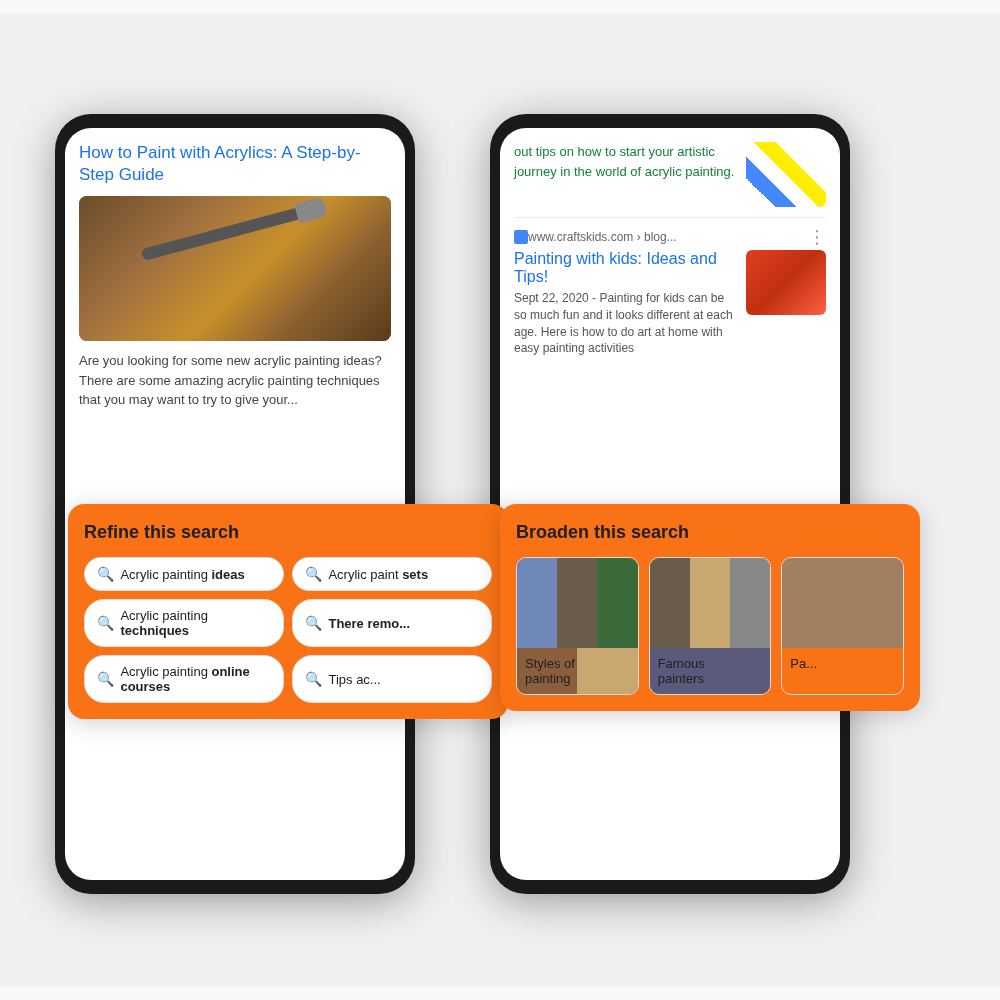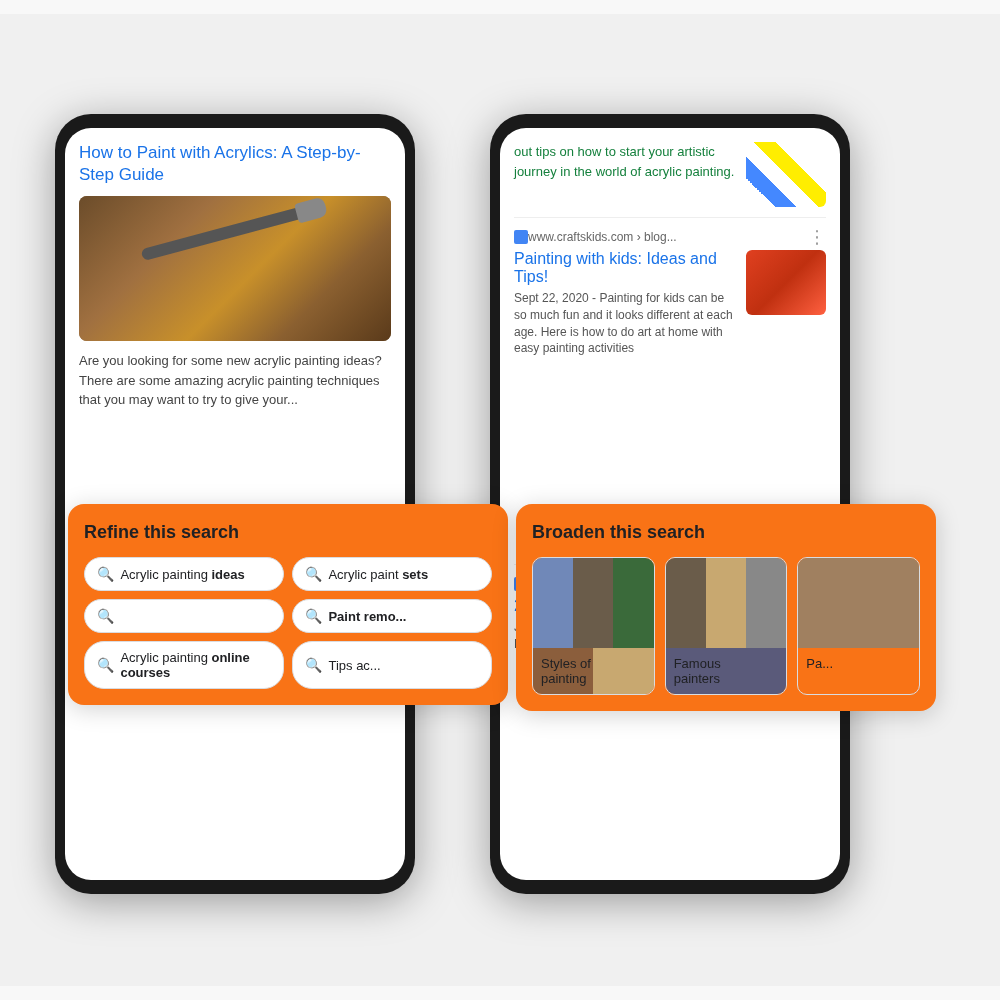--- a/index.html
+++ b/index.html
@@ -72,21 +72,21 @@
       box-shadow: 0 4px 24px rgba(0,0,0,0.18);
       padding: 18px 16px 16px 16px;
       z-index: 10;
     }
     .card-left {
       left: 68px;
       top: 490px;
       width: 440px;
     }
     .card-right {
-      left: 516px;
+      left: 500px;
       top: 490px;
       width: 420px;
     }
 
     
     .screen-content {
       padding: 14px 14px 0 14px;
       height: 100%;
       overflow: hidden;
     }
@@ -397,25 +397,26 @@
         <span class="chip-text">Acrylic painting <b>ideas</b></span>
       </div>
 
       <div class="chip">
         <span class="chip-icon">🔍</span>
         <span class="chip-text">Acrylic paint <b>sets</b></span>
       </div>
 
       <div class="chip">
         <span class="chip-icon">🔍</span>
-      </div>
-
-      <div class="chip">
-        <span class="chip-icon">🔍</span>
-        <span class="chip-text"><b>Paint remo...</b></span>
+        <span class="chip-text">Acrylic painting <b>techniques</b></span>
+      </div>
+
+      <div class="chip">
+        <span class="chip-icon">🔍</span>
+        <span class="chip-text"><b>There remo...</b></span>
       </div>
 
       <div class="chip">
         <span class="chip-icon">🔍</span>
         <span class="chip-text">Acrylic painting <b>online courses</b></span>
       </div>
 
       <div class="chip">
         <span class="chip-icon">🔍</span>
         <span class="chip-text">Tips ac...</span>

